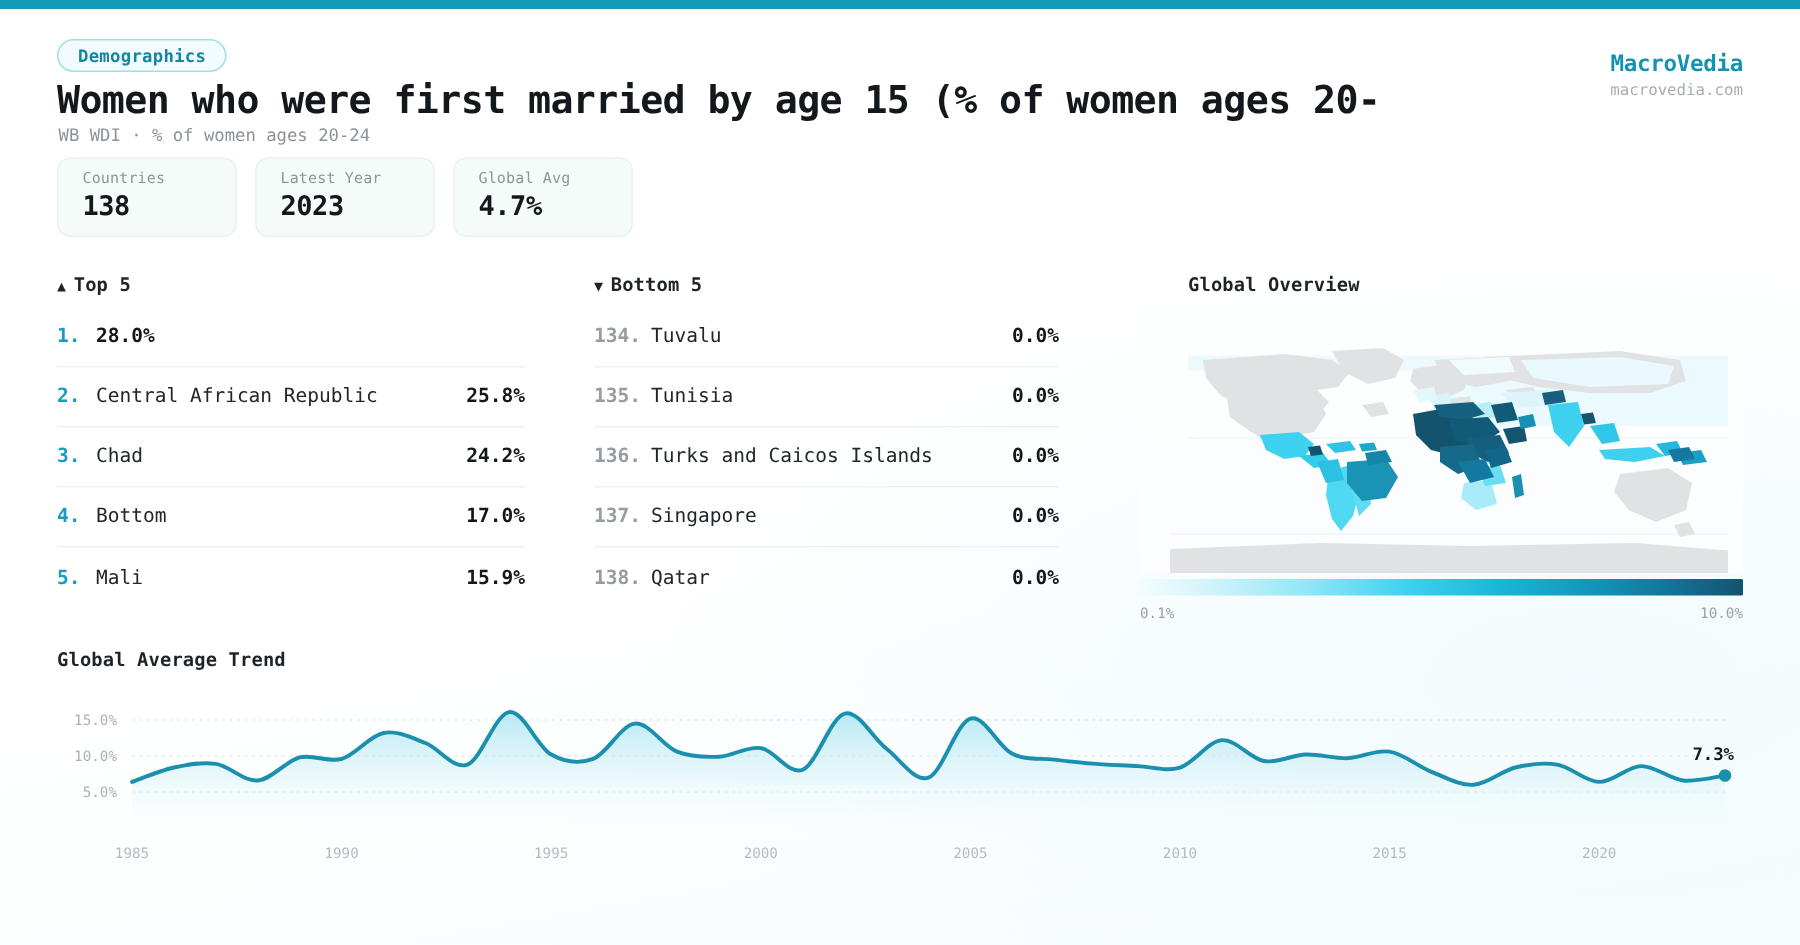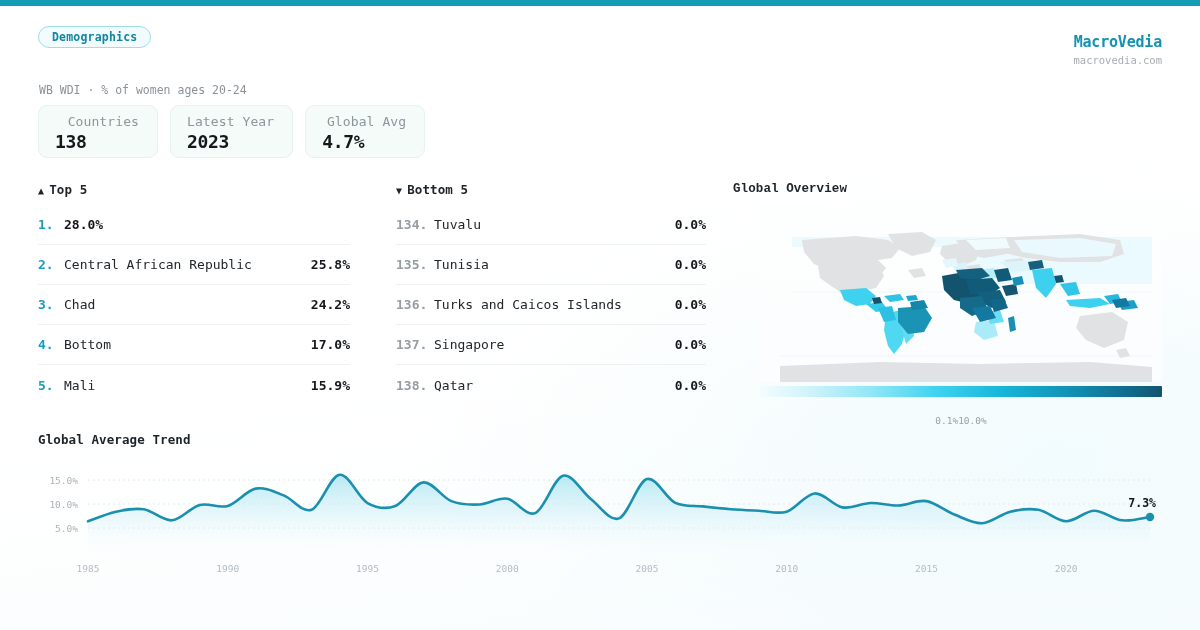--- a/index.html
+++ b/index.html
@@ -68,32 +68,32 @@
     display: flex; gap: 12px;
   }
   .stat {
     height: 53px;
     min-width: 120px;
     padding: 8px 18px 0 16px;
     border-radius: 9px;
     background: #f4fbf9;
     border: 1px solid #e6f2f0;
   }
-  .stat .k { font-size: 13px; color: #8d969c; letter-spacing: .1px; text-align: right; }
+  .stat .k { font-size: 10px; color: #8d969c; letter-spacing: .1px; }
   .stat .v { font-size: 18px; font-weight: bold; color: #14181c; margin-top: 2px; letter-spacing: -.3px; }
 
   
   .panel-h {
     position: absolute;
     font-size: 12.5px; font-weight: bold; color: #1c2329;
     letter-spacing: .1px;
   }
   #top5-h   { left: 38px;  top: 182px; }
   #bot5-h   { left: 396px; top: 182px; }
-  #map-h    { left: 733px; top: 182px; font-family: Liberation Mono, monospace; }
+  #map-h    { left: 792px; top: 182px; }
   #trend-h  { left: 38px;  top: 432px; }
   .caret { color: #1c2329; font-size: 10px; margin-right: 5px; }
 
   .ranklist { position: absolute; }
   #top5 { left: 38px; top: 205px; width: 312px; }
   #bot5 { left: 396px; top: 205px; width: 310px; }
   .rankrow {
     height: 40px;
     display: flex; align-items: center;
     border-bottom: 1px solid #eef1f2;
@@ -113,21 +113,21 @@
   }
   #map-wrap svg { display: block; width: 402px; height: 178px; }
   #legend {
     position: absolute; left: 760px; top: 386px;
     width: 402px;
   }
   #legend .bar {
     height: 11px; border-radius: 1px;
     background: linear-gradient(90deg,#f4fdfe 0%,#cdf2fa 13%,#8fe6f7 28%,#3fd2f0 44%,#17b6da 60%,#1293b8 76%,#116f92 90%,#14536e 100%);
   }
-  #legend .lbls { display: flex; justify-content: center; margin-top: 18px; }
+  #legend .lbls { display: flex; justify-content: space-between; margin-top: 7px; }
   #legend .lbls span { font-size: 9.5px; color: #9aa2a8; }
 
   
   #trend { position: absolute; left: 38px; top: 452px; width: 1124px; height: 128px; }
   #trend svg { display: block; }
 
   
   #footer {
     position: absolute; left: 39px; top: 612px;
     font-size: 10.5px; color: #a9b0b6;
@@ -137,20 +137,21 @@
 <body>
 
 <div id="card">
 
   <div id="topbar"></div>
 
   <div id="badge">
     <span>Demographics</span>
   </div>
 
+  <div id="title">Women who were first married by age 15 (% of women ages 20-</div>
   <div id="subtitle">WB WDI · % of women ages 20-24</div>
 
   <div id="brand">
     <div class="name">MacroVedia</div>
     <div class="url">macrovedia.com</div>
   </div>
 
   <div id="stats">
     <div class="stat">
       <div class="k">Countries</div>

